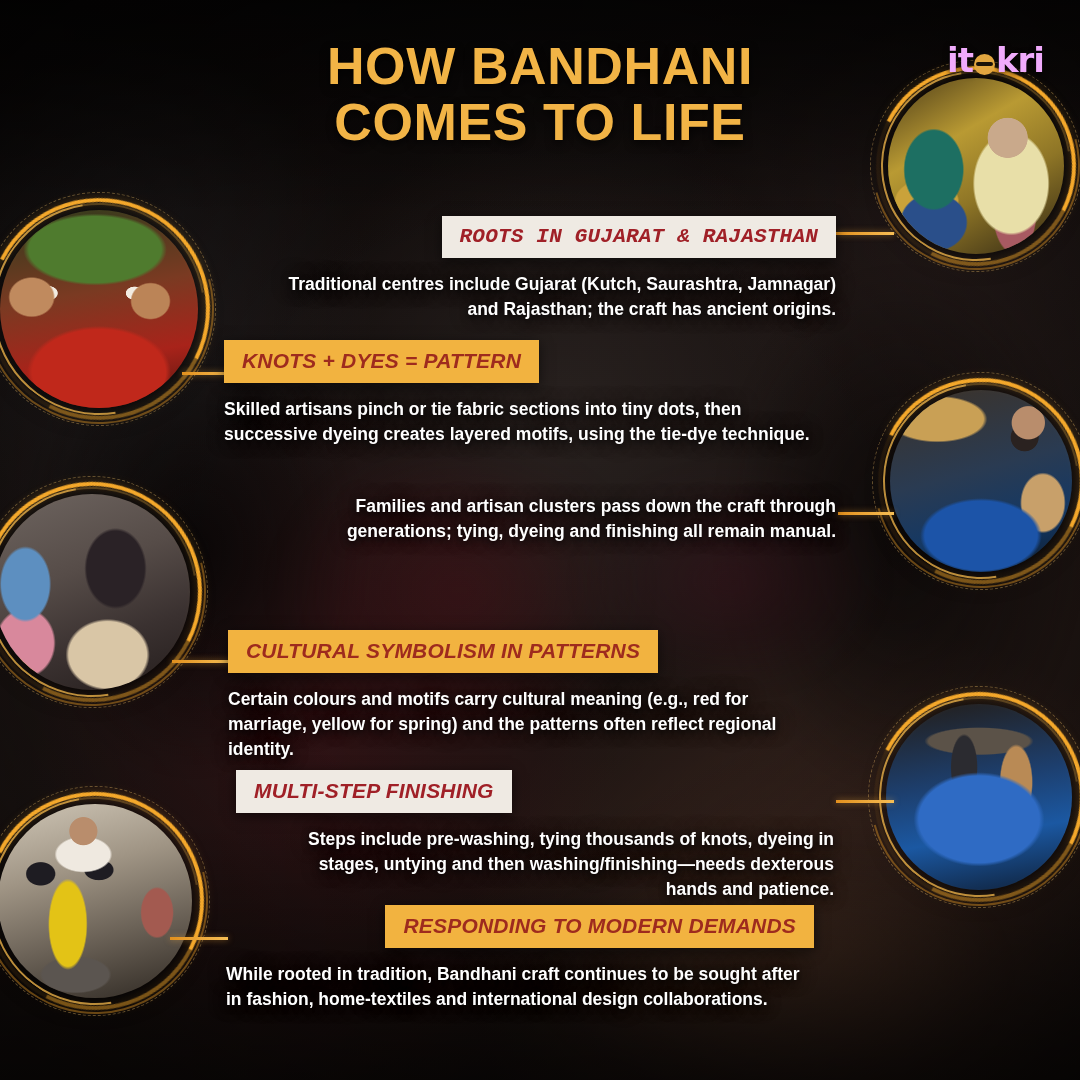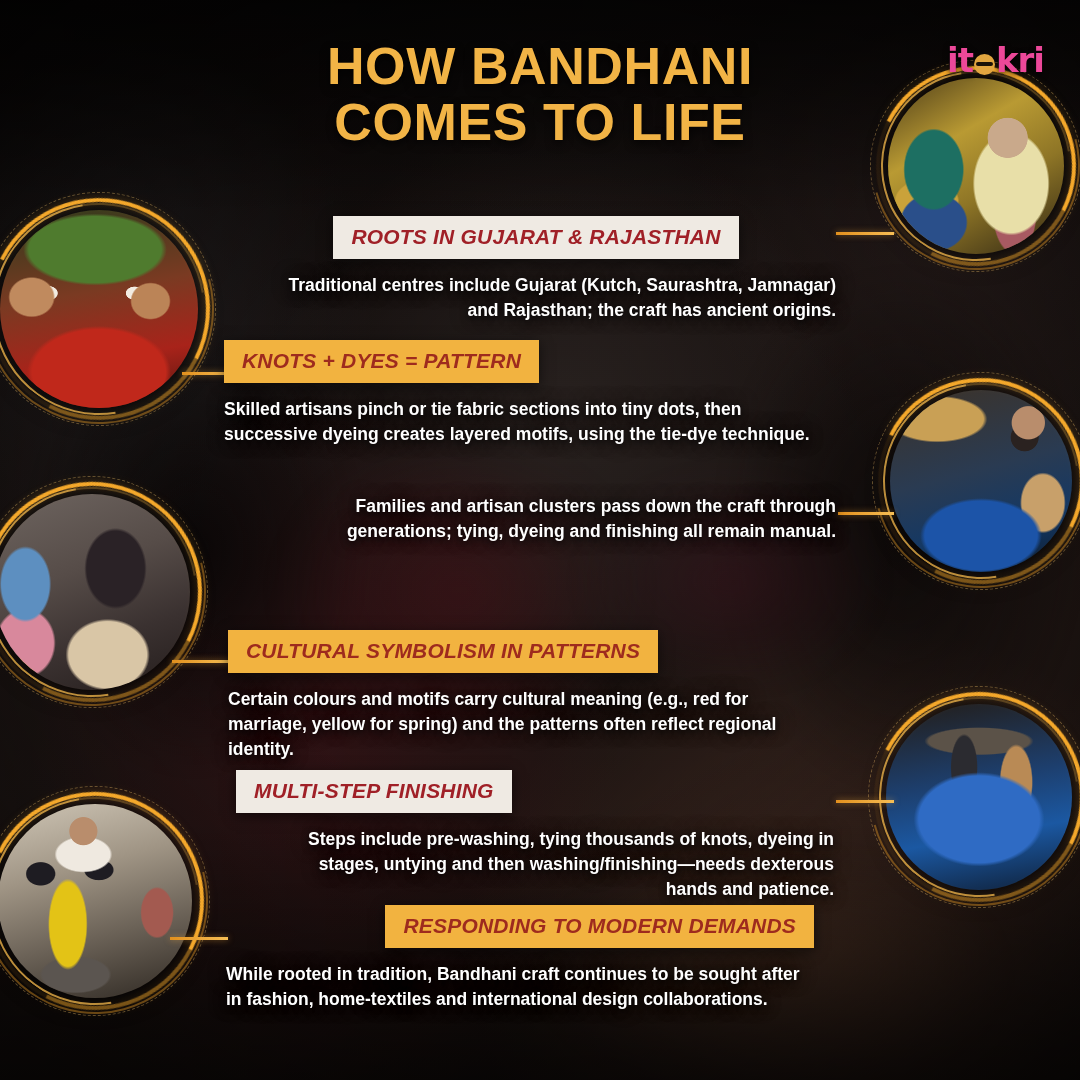--- a/index.html
+++ b/index.html
@@ -81,21 +81,21 @@
     line-height:1.08;
     letter-spacing:.6px;
     text-shadow:0 3px 10px rgba(0,0,0,.75);
     z-index:6;
   }
   #title .l2 { display:block; }
 
   #logo {
     position:absolute; top:40px; right:36px;
     z-index:7;
-    color:#ec4899;
+    color:#f0abfc;
     font-size:34px; font-weight:800; letter-spacing:-1px;
     font-family:"DejaVu Sans", sans-serif;
     text-shadow:0 2px 6px rgba(0,0,0,.8);
     display:flex; align-items:center;
   }
   #logo .dot {
     display:inline-block;
     width:21px; height:21px; border-radius:50%;
     background:#E2A640; margin:0 1px;
     position:relative; top:4px;
@@ -341,21 +341,21 @@
   </div>
 
   <div class="connector" style="left:836px; top:232px; width:58px;"></div>
   <div class="connector" style="left:182px; top:372px; width:52px;"></div>
   <div class="connector" style="left:838px; top:512px; width:56px;"></div>
   <div class="connector" style="left:172px; top:660px; width:58px;"></div>
   <div class="connector" style="left:836px; top:800px; width:58px;"></div>
   <div class="connector" style="left:170px; top:937px; width:58px;"></div>
 
   <div class="block" style="left:236px; top:216px; width:600px;">
-    <div style="text-align:center;">
+    <div style="text-align:right;font-family:Liberation Mono, monospace;">
       <span class="pill cream">ROOTS IN GUJARAT &amp; RAJASTHAN</span>
     </div>
     <div class="body right-align">Traditional centres include Gujarat (Kutch, Saurashtra, Jamnagar) and Rajasthan; the craft has ancient origins.</div>
   </div>
 
   <div class="block" style="left:224px; top:340px; width:592px;">
     <div style="text-align:left;">
       <span class="pill amber">KNOTS + DYES = PATTERN</span>
     </div>
     <div class="body left-align">Skilled artisans pinch or tie fabric sections into tiny dots, then successive dyeing creates layered motifs, using the tie-dye technique.</div>

